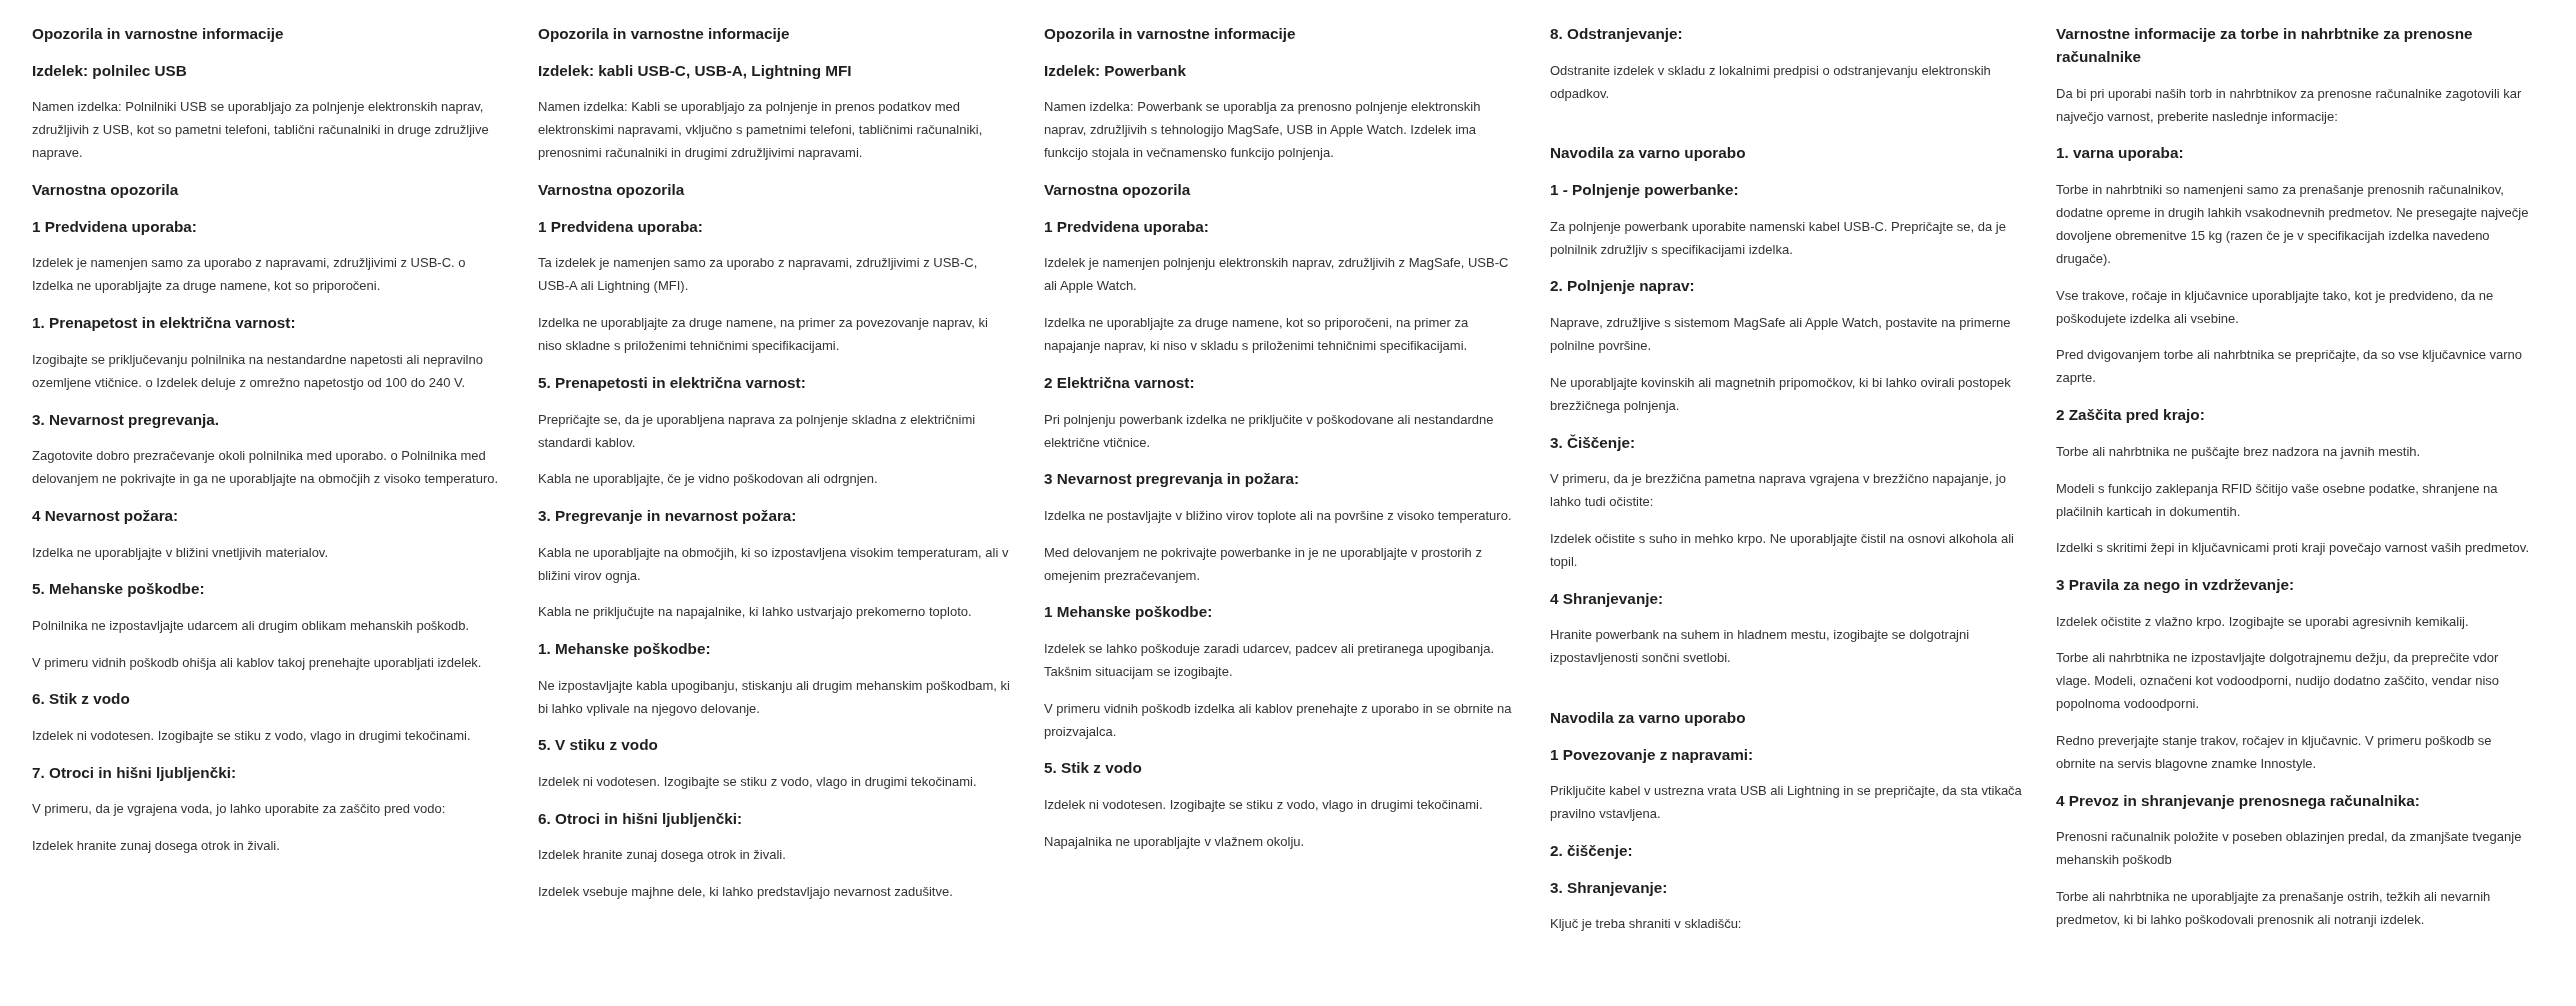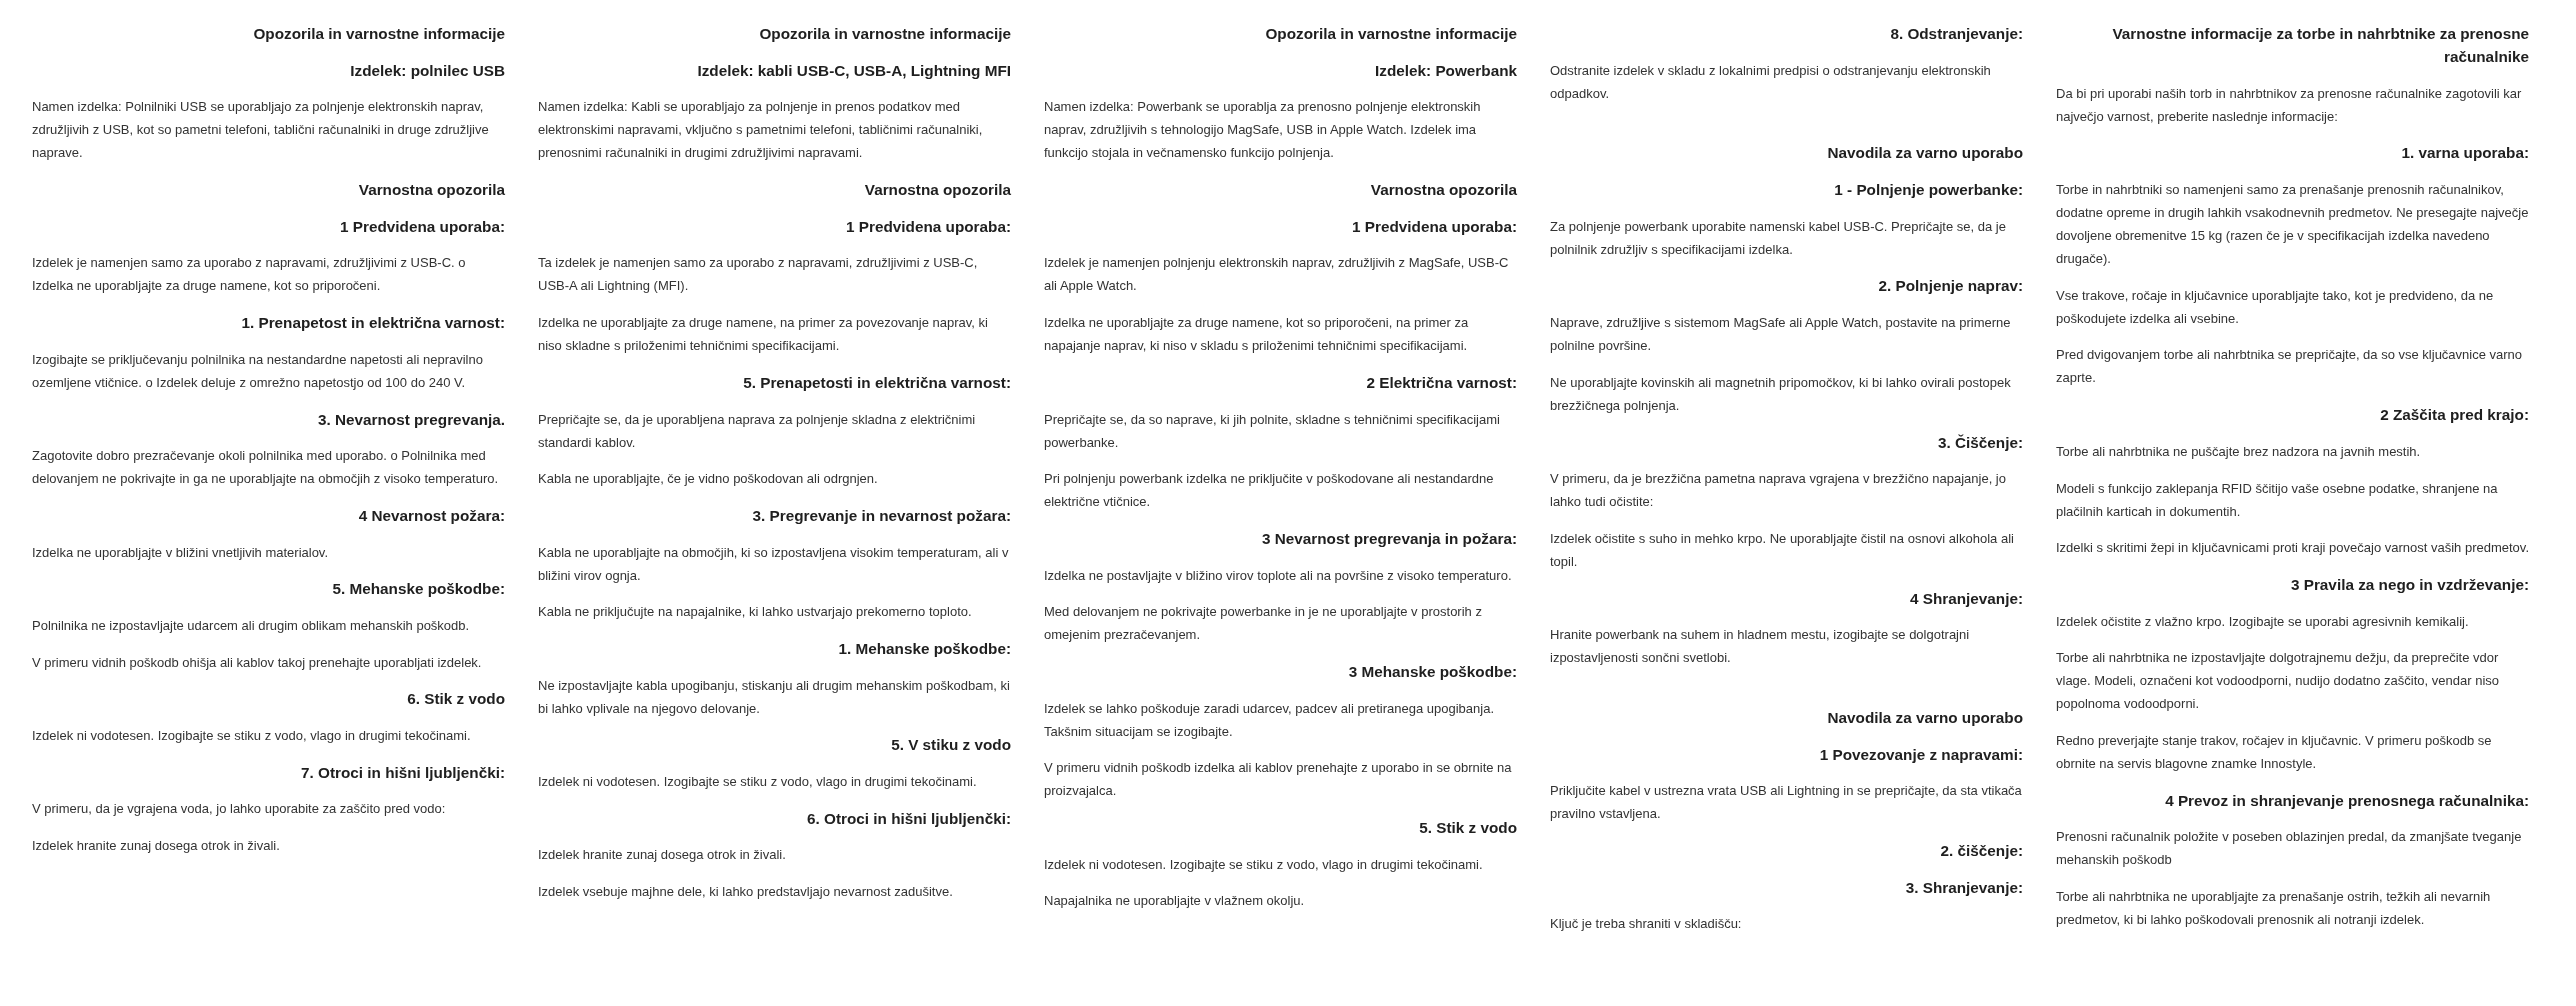--- a/index.html
+++ b/index.html
@@ -26,21 +26,20 @@
   .col {
     width: 473px;
     flex: 0 0 473px;
   }
   .col .h {
     font-weight: bold;
     color: #1f1f1f;
     font-size: 15.3px;
     line-height: 23px;
     margin: 0 0 13.7px 0;
-    text-align: right;
   }
   .col .p {
     font-weight: normal;
     color: #333333;
     font-size: 13px;
     line-height: 23px;
     margin: 0 0 13.7px 0;
   }
   .col .gap {
     height: 23px;
@@ -96,26 +95,25 @@
     </div>
     <div class="col">
       <div class="h">Opozorila in varnostne informacije</div>
       <div class="h">Izdelek: Powerbank</div>
       <div class="p">Namen izdelka: Powerbank se uporablja za prenosno polnjenje elektronskih naprav, združljivih s tehnologijo MagSafe, USB in Apple Watch. Izdelek ima funkcijo stojala in večnamensko funkcijo polnjenja.</div>
       <div class="h">Varnostna opozorila</div>
       <div class="h">1 Predvidena uporaba:</div>
       <div class="p">Izdelek je namenjen polnjenju elektronskih naprav, združljivih z MagSafe, USB-C ali Apple Watch.</div>
       <div class="p">Izdelka ne uporabljajte za druge namene, kot so priporočeni, na primer za napajanje naprav, ki niso v skladu s priloženimi tehničnimi specifikacijami.</div>
       <div class="h">2 Električna varnost:</div>
-      <div class="p">Prepričajte se, da so naprave, ki jih polnite, skladne s tehničnimi specifikacijami powerbanke.</div>
       <div class="p">Pri polnjenju powerbank izdelka ne priključite v poškodovane ali nestandardne električne vtičnice.</div>
       <div class="h">3 Nevarnost pregrevanja in požara:</div>
       <div class="p">Izdelka ne postavljajte v bližino virov toplote ali na površine z visoko temperaturo.</div>
       <div class="p">Med delovanjem ne pokrivajte powerbanke in je ne uporabljajte v prostorih z omejenim prezračevanjem.</div>
-      <div class="h">3 Mehanske poškodbe:</div>
+      <div class="h">1 Mehanske poškodbe:</div>
       <div class="p">Izdelek se lahko poškoduje zaradi udarcev, padcev ali pretiranega upogibanja. Takšnim situacijam se izogibajte.</div>
       <div class="p">V primeru vidnih poškodb izdelka ali kablov prenehajte z uporabo in se obrnite na proizvajalca.</div>
       <div class="h">5. Stik z vodo</div>
       <div class="p">Izdelek ni vodotesen. Izogibajte se stiku z vodo, vlago in drugimi tekočinami.</div>
       <div class="p">Napajalnika ne uporabljajte v vlažnem okolju.</div>
     </div>
     <div class="col">
       <div class="h">8. Odstranjevanje:</div>
       <div class="p">Odstranite izdelek v skladu z lokalnimi predpisi o odstranjevanju elektronskih odpadkov.</div>
       <div class="gap"></div>

